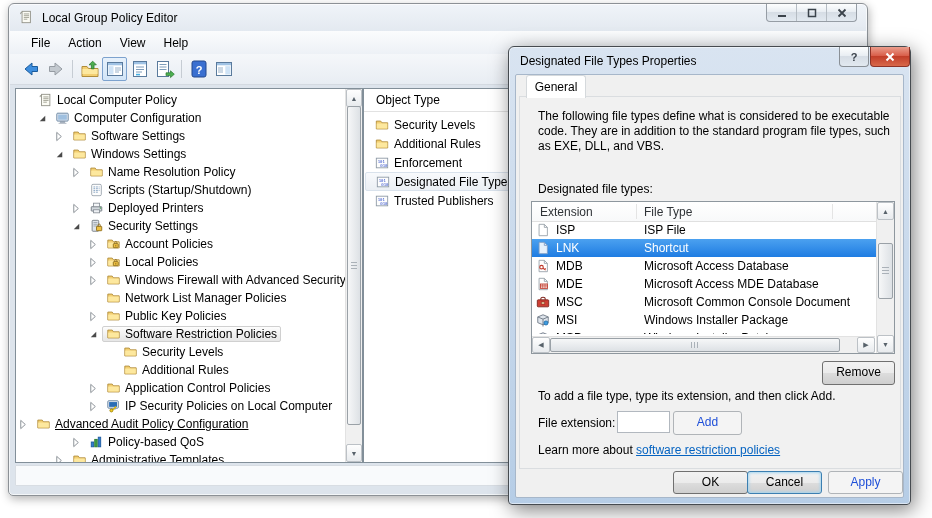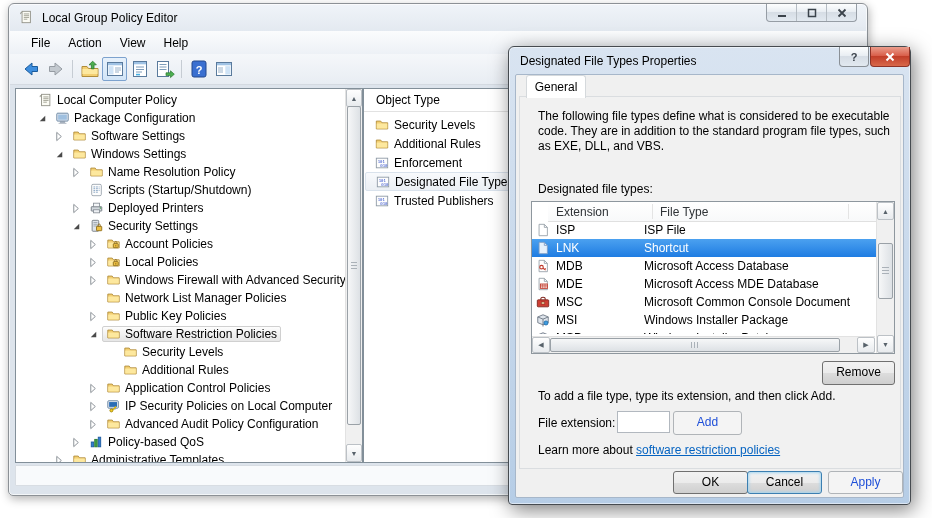--- a/index.html
+++ b/index.html
@@ -78,21 +78,21 @@
   #dialog-plate{position:absolute;left:6px;top:27px;width:387px;height:422px;background:#f0f0f0;
     border:1px solid #a7b7ca;border-radius:2px;}
   #dialog-tab{position:absolute;left:10px;top:0;width:58px;height:22px;background:#fff;
     border:1px solid #d5d9dc;border-bottom:none;border-radius:3px 3px 0 0;z-index:2;
     display:flex;align-items:center;justify-content:center;}
   #dialog-page{position:absolute;left:3px;top:21px;width:380px;height:371px;background:#f1f1f1;
     border:1px solid #dadde0;}
   #dlg-desc{left:18px;top:12px;width:356px;line-height:15px;}
   #dlg-list-label{left:18px;top:85px;}
   #dlg-listbox{left:11px;top:104px;width:362px;height:151px;background:#fff;border:1px solid #8e979e;}
-  #lv-header{position:absolute;left:16px;top:0;right:17px;height:19px;background:linear-gradient(#fff,#f8f9fa);
+  #lv-header{position:absolute;left:0;top:0;right:17px;height:19px;background:linear-gradient(#fff,#f8f9fa);
     border-bottom:1px solid #e0e0e0;}
   .lv-col{position:absolute;top:0;height:19px;display:flex;align-items:center;color:#2f3337;}
   .lv-colsep{position:absolute;top:2px;bottom:2px;width:1px;background:#e4e4e4;}
   #lv-rows{position:absolute;left:0;top:19px;right:17px;height:108px;overflow:visible;}
   .lv-row{height:18px;display:flex;align-items:center;white-space:nowrap;position:relative;}
   .lv-row.selected{background:linear-gradient(#4ba1f0,#1e7ce2);color:#fff;}
   .lv-icon{position:absolute;left:4px;width:14px;height:14px;}
   .lv-ext{position:absolute;left:24px;}
   .lv-type{position:absolute;left:112px;}
   #dlg-remove{left:302px;top:264px;width:71px;height:22px;}
@@ -227,21 +227,21 @@
                 <path d="M9 3v6H3z" fill="#4a4a4a"></path>
               </svg>
             </span>
             <span class="tree-label sel-wrap">
               <svg class="tree-icon" width="14" height="14" viewBox="0 0 16 16">
                 <rect x="1.5" y="2.5" width="13" height="9" rx="1" fill="#e8eef5" stroke="#5c7a99"></rect>
                 <rect x="3" y="4" width="10" height="6" fill="#9fc0e0"></rect>
                 <rect x="5" y="11.8" width="6" height="1.6" fill="#8796a6"></rect>
                 <rect x="3.5" y="13.6" width="9" height="1" fill="#aab4bf"></rect>
               </svg>
-              <span style="margin-left:4px;white-space:nowrap;">Package Configuration</span>
+              <span style="margin-left:4px;white-space:nowrap;">Computer Configuration</span>
             </span>
           </div>
           <div class="tree-row" style="padding-left: 36px;">
             <span class="tree-expander">
               <svg width="11" height="11" viewBox="0 0 12 12">
                 <path d="M3 1.5l5 4.5-5 4.5z" fill="#fff" stroke="#848b92"></path>
               </svg>
             </span>
             <span class="tree-label sel-wrap">
               <svg class="tree-icon" width="14" height="14" viewBox="0 0 16 16">
@@ -451,21 +451,21 @@
               <svg class="tree-icon" width="14" height="14" viewBox="0 0 16 16">
                 <rect x="1.5" y="2" width="12" height="8.5" rx="1" fill="#e8eef5" stroke="#5c7a99"></rect>
                 <rect x="3" y="3.5" width="9" height="5.5" fill="#2a6db5"></rect>
                 <rect x="4.5" y="10.8" width="6" height="1.2" fill="#8796a6"></rect>
                 <path d="M6.5 13l4.5-4.5" stroke="#e0b500" stroke-width="1.6" fill="none"></path>
                 <circle cx="5.6" cy="13.1" r="1.7" fill="#f3cf2a" stroke="#a08200"></circle>
               </svg>
               <span style="margin-left:4px;white-space:nowrap;">IP Security Policies on Local Computer</span>
             </span>
           </div>
-          <div class="tree-row" style="padding-left: 70px;">
+          <div class="tree-row" style=" text-decoration: underline;">
             <span class="tree-expander">
               <svg width="11" height="11" viewBox="0 0 12 12">
                 <path d="M3 1.5l5 4.5-5 4.5z" fill="#fff" stroke="#848b92"></path>
               </svg>
             </span>
             <span class="tree-label sel-wrap">
               <svg class="tree-icon" width="14" height="14" viewBox="0 0 16 16">
                 <path d="M1.5 3.5h5l1.5 2h6.5v7h-13z" fill="#f3cf72" stroke="#b08c3a"></path>
                 <path d="M1.9 6.3h12.2v5.8H1.9z" fill="#fde89e"></path>
               </svg>

